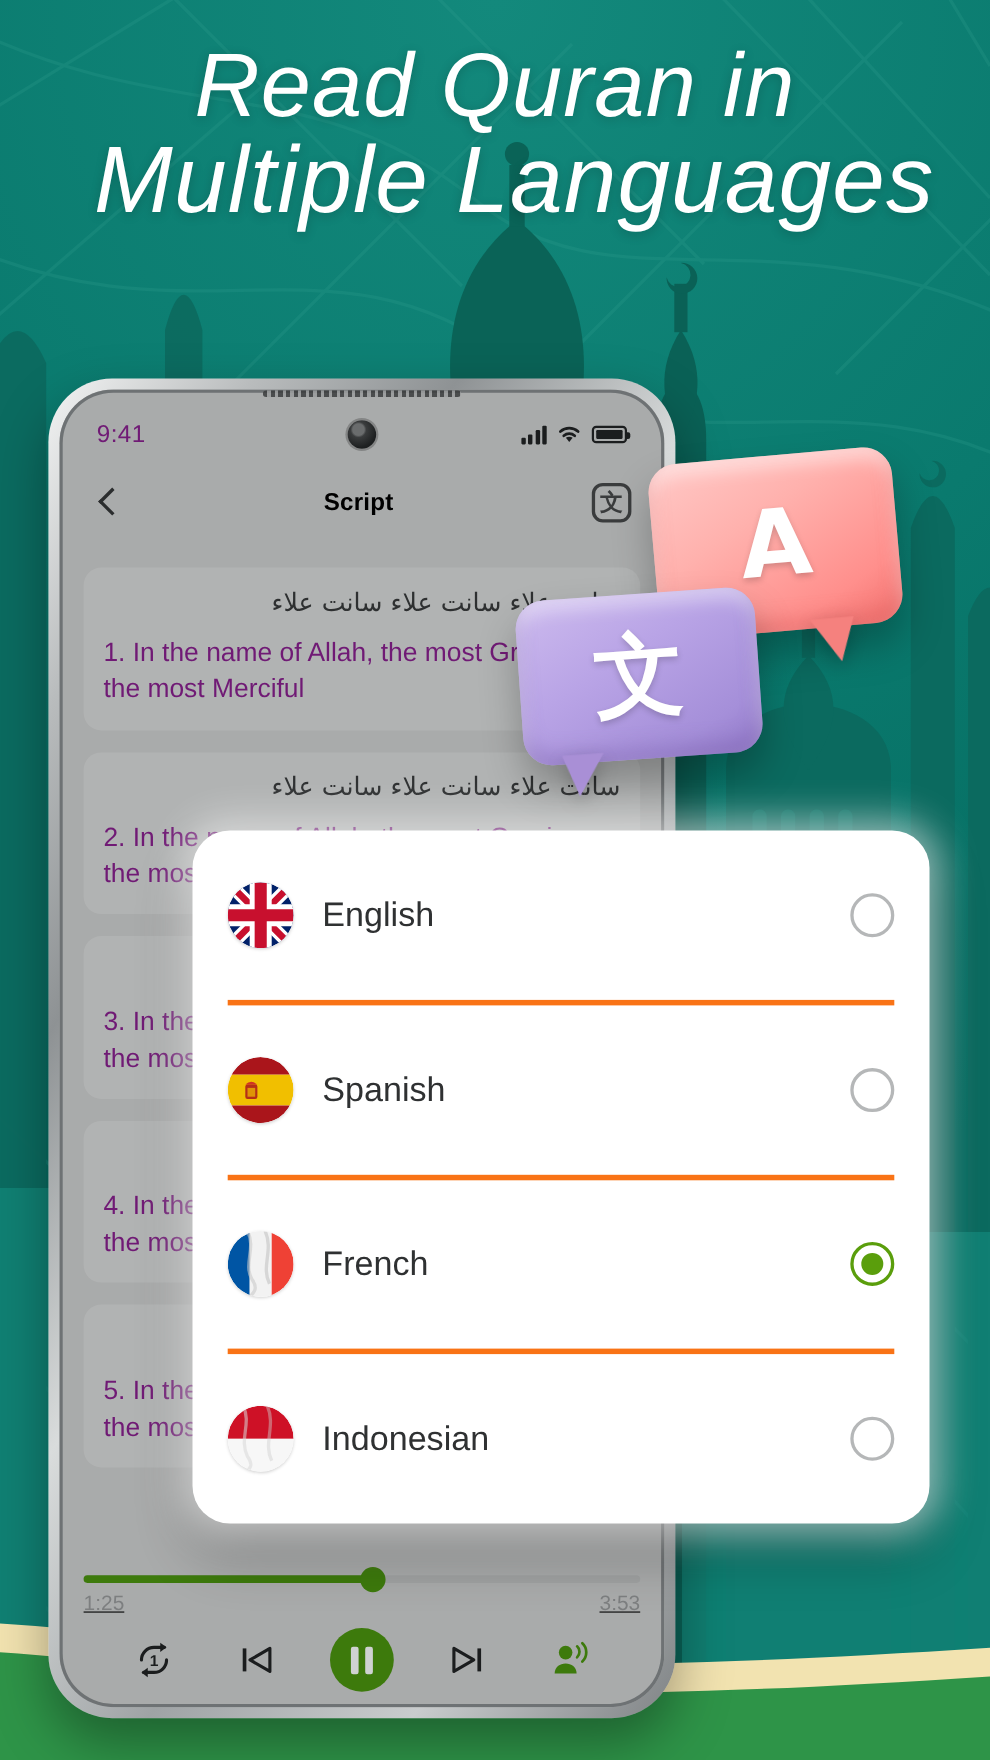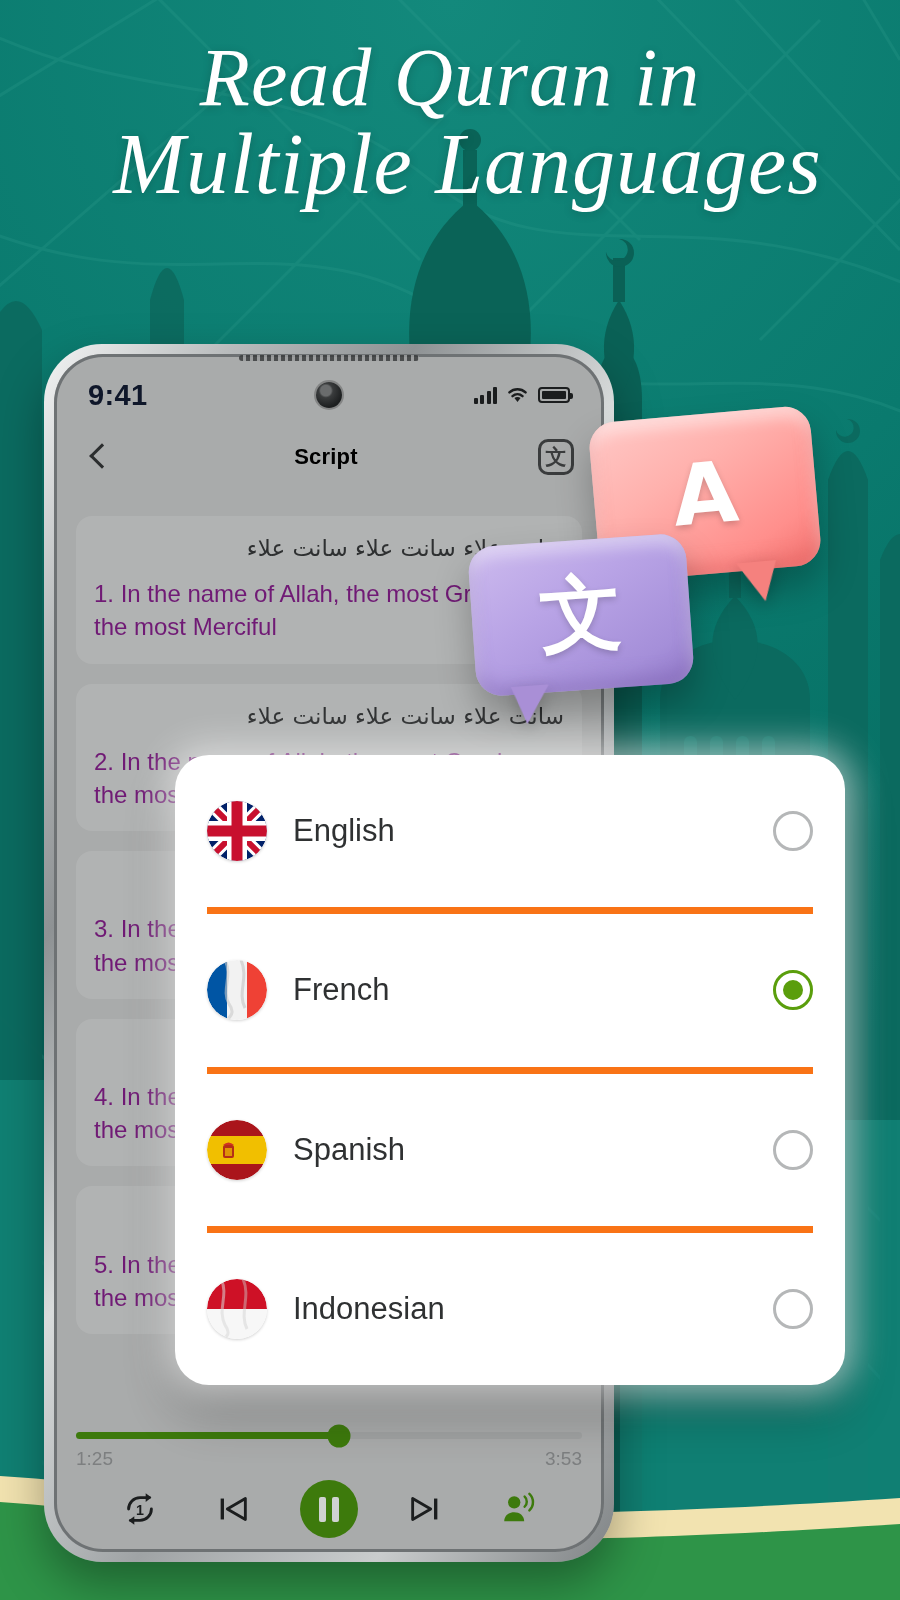--- a/index.html
+++ b/index.html
@@ -19,21 +19,21 @@
   }
   .bg-pattern{ position:absolute; inset:0; opacity:.5; }
   .bg-mosque{ position:absolute; left:0; right:0; bottom:0; top:0; }
   .bg-band{ position:absolute; left:0; right:0; bottom:0; height:160px; }
 
   
   #headline{
     position:absolute; top:36px; left:0; right:0;
     text-align:center; z-index:6;
     color:#fff;
-    font-family:Liberation Serif, serif;
+    font-family:Liberation Sans, sans-serif;
     font-style:italic;
     line-height:1.03;
     text-shadow:0 2px 10px rgba(0,0,0,.18);
   }
   #headline .ln{ display:block; font-size:82px; font-weight:400; letter-spacing:1px; }
   #headline .ln2{ font-size:86px;margin-left:35px; }
 
   
   #phone{
     position:absolute;
@@ -66,21 +66,21 @@
     box-shadow:0 0 0 2px rgba(0,0,0,.22);
     z-index:9;
   }
 
   
   .statusbar{
     position:absolute; top:24px; left:0; right:0; height:34px;
     display:flex; align-items:center; justify-content:space-between;
     padding:0 34px; z-index:8;
   }
-  .clock{ font-size:29px; font-weight:700; color:#0f172a; letter-spacing:.4px; }
+  .clock{ font-size:22px; font-weight:400; color:#701a75; letter-spacing:.4px; }
   .status-icons{ display:flex; align-items:center; gap:9px; }
   .sig{ display:flex; align-items:flex-end; gap:2.5px; height:17px; }
   .sig i{ display:block; width:4px; background:#1b1d1e; border-radius:1px; }
   .sig i:nth-child(1){height:6px}.sig i:nth-child(2){height:9px}
   .sig i:nth-child(3){height:13px}.sig i:nth-child(4){height:17px}
   .batt{
     width:32px;height:16px;border:2px solid #1b1d1e;border-radius:4px;
     position:relative; padding:2px;
   }
   .batt::after{content:"";position:absolute;right:-5px;top:4px;width:3px;height:6px;background:#1b1d1e;border-radius:0 2px 2px 0;}
@@ -123,21 +123,21 @@
     font-family:"DejaVu Sans", sans-serif;
     margin-bottom:12px;
   }
   .verse .en{
     font-size:24px; color:#701a75; line-height:1.38; font-weight:500;
   }
 
   
   .player{
     position:absolute; left:0; right:0; bottom:0; height:126px;
-    padding:0 22px; z-index:7;
+    padding:0 22px; z-index:7;text-decoration:underline;
   }
   .seek{ position:relative; height:7px; margin-top:6px; }
   .seek-track{ position:absolute; inset:0; background:#a0a2a2; border-radius:4px; }
   .seek-fill{ position:absolute; left:0; top:0; bottom:0; width:52%; background:#3d7a0c; border-radius:4px; }
   .seek-knob{
     position:absolute; left:52%; top:50%; transform:translate(-50%,-50%);
     width:23px;height:23px;border-radius:50%;background:#3d7a0c;
   }
   .times{ display:flex; justify-content:space-between; margin-top:9px; font-size:19px; color:#7d7f80; font-weight:500;}
   .controls{ display:flex; align-items:center; justify-content:space-around; margin-top:10px; padding:0 18px;}
@@ -189,21 +189,21 @@
   
   #lang-card{
     position:absolute; left:175px; top:755px; width:670px; height:630px;
     background:#fff; border-radius:34px; z-index:10;
     box-shadow:0 0 34px 10px rgba(255,255,255,.55), 0 26px 50px rgba(0,0,0,.3);
     padding:0 32px;
     display:flex; flex-direction:column;
   }
   .lang-row{
     flex:1; display:flex; align-items:center; gap:26px;
-    border-bottom:7px solid #f97316;
+    border-bottom:5px solid #f97316;
     position:relative;
   }
   .lang-row:last-child{ border-bottom:none; }
   .flag{
     width:60px;height:60px;border-radius:50%;
     flex:0 0 60px; overflow:hidden; position:relative;
     box-shadow:0 1px 3px rgba(0,0,0,.18);
   }
   .flag svg{ display:block; width:100%; height:100%; }
   .lang-name{ font-size:31px; color:#2f3132; font-weight:400; flex:1; }
@@ -445,60 +445,60 @@
         </g>
       </svg>
     </span>
     <span class="lang-name">English</span>
     <span class="radio"></span>
   </div>
 
   <div class="lang-row">
     <span class="flag">
       <svg viewBox="0 0 60 60">
-        <clipPath id="c2">
-            <circle cx="30" cy="30" r="30"></circle>
-          </clipPath>
-        <g clip-path="url(#c2)">
-          <rect x="0" y="0" width="20" height="60" fill="#0055A4"></rect>
-          <rect x="20" y="0" width="20" height="60" fill="#F2F2F2"></rect>
-          <rect x="40" y="0" width="20" height="60" fill="#EF4135"></rect>
-          <path d="M18,0 C26,16 14,30 22,44 C28,52 24,56 20,60" stroke="#c9c9c9" stroke-width="3" fill="none" opacity=".6"></path>
-          <path d="M34,0 C42,18 30,32 38,48" stroke="#b9b9b9" stroke-width="3" fill="none" opacity=".5"></path>
-        </g>
-      </svg>
-    </span>
-    <span class="lang-name">French</span>
-    <span class="radio on">
-        <b></b>
-      </span>
-  </div>
-
-  <div class="lang-row">
-    <span class="flag">
-      <svg viewBox="0 0 60 60">
         <clipPath id="c3">
             <circle cx="30" cy="30" r="30"></circle>
           </clipPath>
         <g clip-path="url(#c3)">
           <rect x="0" y="0" width="60" height="16" fill="#AA151B"></rect>
           <rect x="0" y="16" width="60" height="28" fill="#F1BF00"></rect>
           <rect x="0" y="44" width="60" height="16" fill="#AA151B"></rect>
           <g transform="translate(16,22)">
             <rect x="0" y="3" width="11" height="13" rx="2" fill="#AA151B" opacity=".85"></rect>
             <rect x="2" y="6" width="7" height="8" fill="#F1BF00" opacity=".7"></rect>
             <path d="M0,3 q5.5,-5 11,0" fill="#C8102E" opacity=".8"></path>
           </g>
         </g>
       </svg>
     </span>
     <span class="lang-name">Spanish</span>
     <span class="radio"></span>
   </div>
 
+  <div class="lang-row">
+    <span class="flag">
+      <svg viewBox="0 0 60 60">
+        <clipPath id="c2">
+            <circle cx="30" cy="30" r="30"></circle>
+          </clipPath>
+        <g clip-path="url(#c2)">
+          <rect x="0" y="0" width="20" height="60" fill="#0055A4"></rect>
+          <rect x="20" y="0" width="20" height="60" fill="#F2F2F2"></rect>
+          <rect x="40" y="0" width="20" height="60" fill="#EF4135"></rect>
+          <path d="M18,0 C26,16 14,30 22,44 C28,52 24,56 20,60" stroke="#c9c9c9" stroke-width="3" fill="none" opacity=".6"></path>
+          <path d="M34,0 C42,18 30,32 38,48" stroke="#b9b9b9" stroke-width="3" fill="none" opacity=".5"></path>
+        </g>
+      </svg>
+    </span>
+    <span class="lang-name">French</span>
+    <span class="radio on">
+        <b></b>
+      </span>
+  </div>
+
 
   <div class="lang-row">
     <span class="flag">
       <svg viewBox="0 0 60 60">
         <clipPath id="c5">
             <circle cx="30" cy="30" r="30"></circle>
           </clipPath>
         <g clip-path="url(#c5)">
           <rect x="0" y="0" width="60" height="30" fill="#CE1126"></rect>
           <rect x="0" y="30" width="60" height="30" fill="#F7F7F7"></rect>

